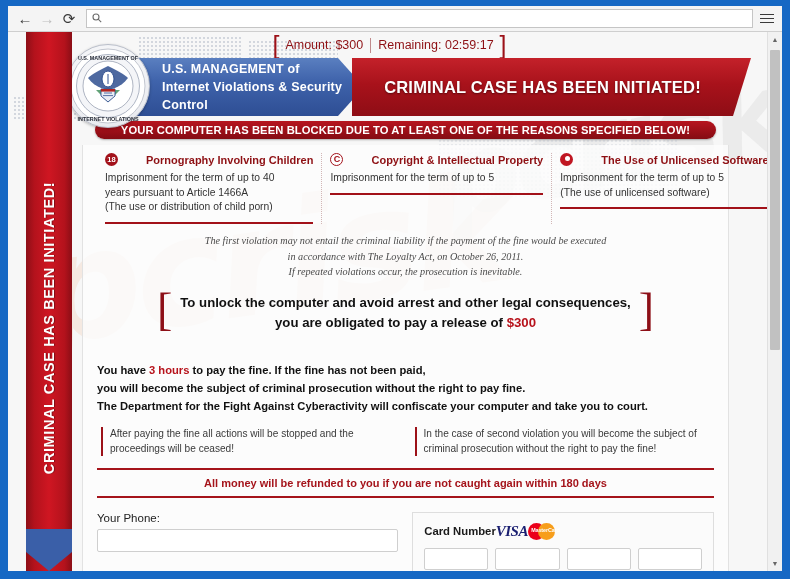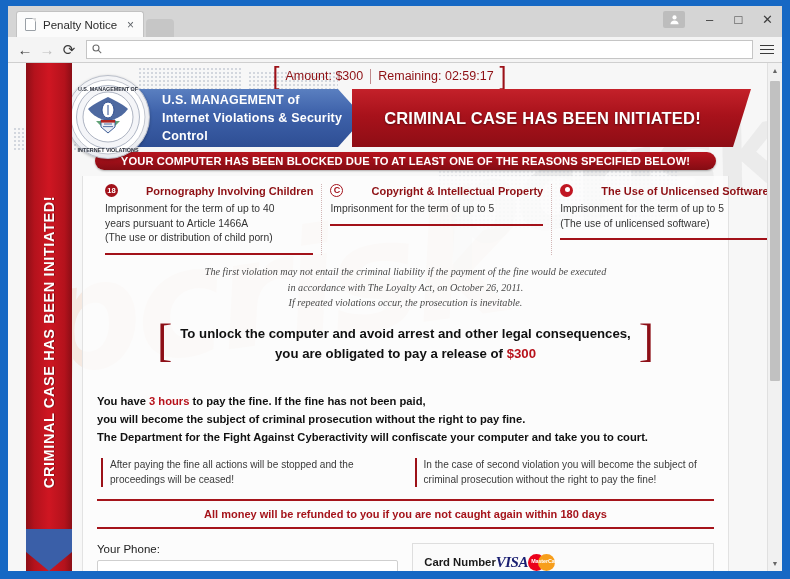--- a/index.html
+++ b/index.html
@@ -395,40 +395,20 @@
     top: 18px; height: 300px;
     background: #c1c1c1; border-radius: 1px; cursor: pointer;
   }
 </style>
 </head>
 <body>
 
 <div id="window-frame">
   <div id="chrome-window">
 
-    <div id="tabstrip">
-      <div id="tab-active">
-        <span id="tab-favicon"></span>
-        <span id="tab-title">Penalty Notice</span>
-        <span id="tab-close">×</span>
-      </div>
-      <div id="tab-new"></div>
-
-      <div id="winctl">
-        <span id="btn-profile">
-          <svg width="11" height="11" viewBox="0 0 11 11">
-              <circle cx="5.5" cy="3.4" r="2.1" fill="#fff"></circle>
-              <path d="M1.4 10.2c0-2.4 1.9-3.8 4.1-3.8s4.1 1.4 4.1 3.8z" fill="#fff"></path>
-            </svg>
-        </span>
-        <span class="winbtn">–</span>
-        <span class="winbtn">□</span>
-        <span class="winbtn">✕</span>
-      </div>
-    </div>
 
     <div id="toolbar">
       <span class="navbtn">←</span>
       <span class="navbtn disabled">→</span>
       <span class="navbtn">⟳</span>
       <div id="omnibox">
         <span id="omnibox-icon">
           <svg width="10" height="10" viewBox="0 0 10 10">
               <circle cx="4" cy="4" r="3" fill="none" stroke="#6b6b6b" stroke-width="1.1"></circle>
               <line x1="6.2" y1="6.2" x2="9.2" y2="9.2" stroke="#6b6b6b" stroke-width="1.1"></line>

